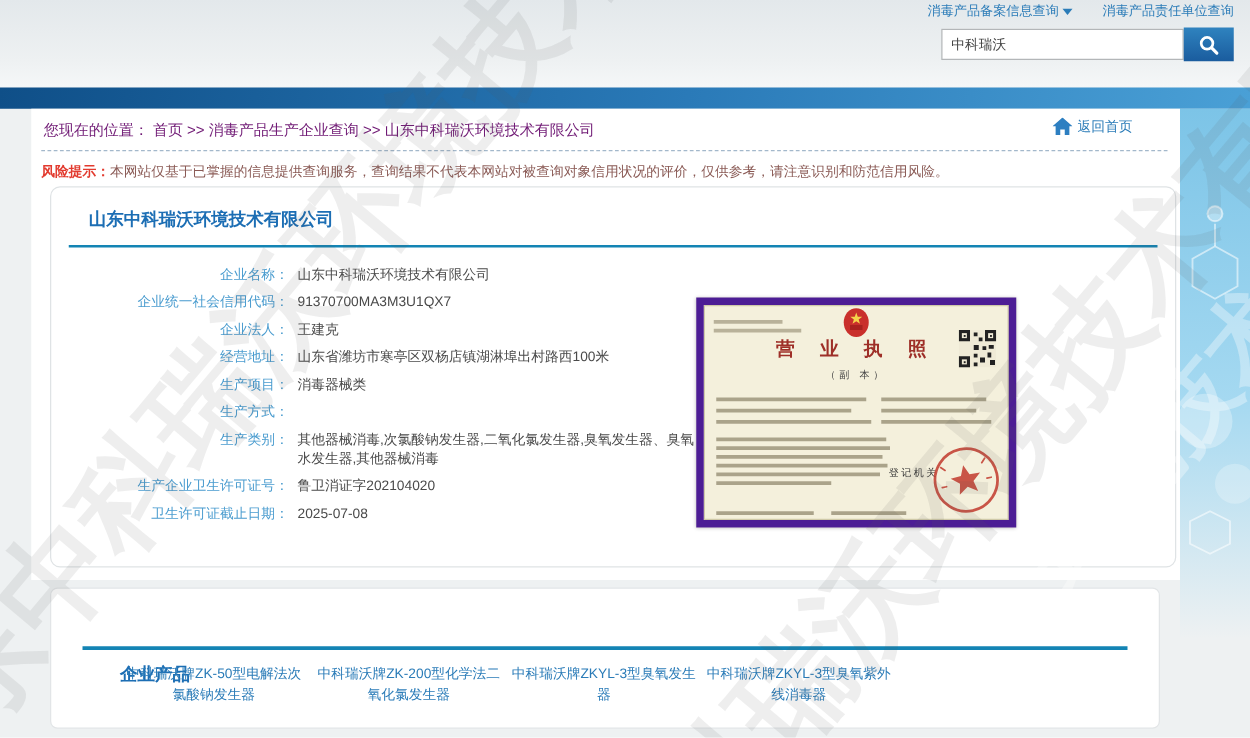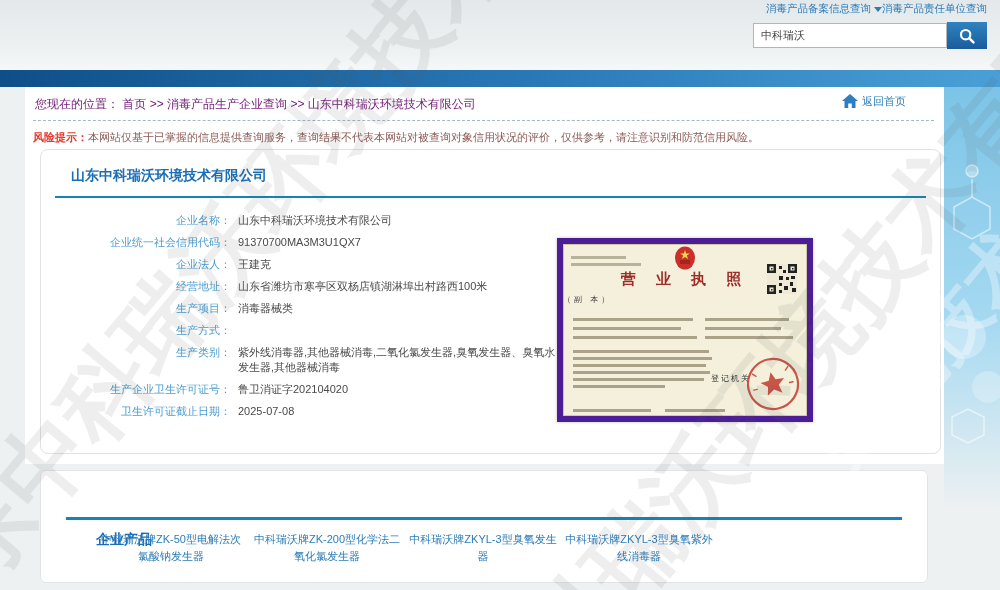--- a/index.html
+++ b/index.html
@@ -5,21 +5,21 @@
   * { box-sizing: border-box; margin: 0; padding: 0; }
   html, body { width: 1000px; height: 590px; overflow: hidden; }
   body { font-family: "Liberation Sans", "DejaVu Sans", sans-serif; background: #eef1f2; position: relative; }
   #page { position: absolute; width: 1000px; height: 590px; background: #eef1f2; }
 
   
   .header { position: absolute; left: 0; top: 0; width: 1000px; height: 70px;
             background: linear-gradient(180deg, #e3e8eb 0%, #eef1f2 70%, #f5f7f8 100%); }
   .site-title { position: absolute; left: 8px; top: 14px; font-size: 24px; font-weight: bold;
                 color: #1c6eb4; letter-spacing: 1px; }
-  .nav-links { position: absolute; top: 2px; right: 13px; display: flex; gap: 0; align-items: center;
+  .nav-links { position: absolute; top: 2px; right: 13px; display: flex; gap: 24px; align-items: center;
                font-size: 10.5px; color: #2b7cb8; }
   .nav-link { display: flex; align-items: center; gap: 3px; cursor: pointer; }
   .caret { width: 0; height: 0; border-left: 4px solid transparent; border-right: 4px solid transparent;
            border-top: 5px solid #2b7cb8; display: inline-block; }
   .searchbar { position: absolute; top: 22px; right: 13px; display: flex; align-items: center; justify-content: space-between; }
   .search-input { width: 194px; height: 25px; border: 1px solid #b3b6b8; background: #fff;
                   font-size: 11px; color: #444; padding: 0 7px; outline: none; }
   .search-btn { width: 40px; height: 27px; border: none; cursor: pointer; display: flex;
                 align-items: center; justify-content: center;
                 background: linear-gradient(180deg, #2f83bf 0%, #1a5c9e 100%); }
@@ -54,21 +54,21 @@
   .field-label { min-width: 173px; text-align: right; color: #4a9ccf; white-space: nowrap; flex-shrink: 0; }
   .field-value { padding-left: 7px; color: #4a4a4a; max-width: 330px; }
 
   
   .license { position: absolute; left: 516px; top: 88px; width: 256px; height: 184px;
              background: #f4f0dc; border: 6px solid #4c1d95;
              box-shadow: inset 0 0 0 1px #cfc9a8, 0 0 3px rgba(0,0,0,.25); }
   .lic-emblem { position: absolute; left: 50%; top: 2px; transform: translateX(-50%); }
   .lic-title { position: absolute; top: 26px; width: 100%; text-align: center; font-size: 15px;
                font-weight: bold; color: #9e2f28; letter-spacing: 8px; }
-  .lic-sub { position: absolute; top: 50px; width: 100%; font-size: 8px;
+  .lic-sub { position: absolute; top: 50px; width: 100%; text-align: center; font-size: 8px;
              color: #444; letter-spacing: 3px; }
   .lic-qr { position: absolute; right: 10px; top: 20px; }
   .bar { background: #aaa38a; height: 3px; margin-bottom: 6px; }
   .lic-topleft { position: absolute; left: 8px; top: 12px; }
   .lic-topleft .bar { background: #b9b29a; margin-bottom: 4px; }
   .lic-colL { position: absolute; left: 10px; top: 74px; width: 128px; }
   .lic-colR { position: absolute; left: 142px; top: 74px; width: 90px; }
   .lic-range { position: absolute; left: 10px; top: 106px; width: 140px; }
   .lic-range .bar { margin-bottom: 4px; }
   .lic-registrar { position: absolute; left: 148px; bottom: 32px; font-size: 8px; color: #333; letter-spacing: 2px; }
@@ -176,21 +176,21 @@
           <div class="field-row">
             <div class="field-label">生产项目：</div>
             <div class="field-value">消毒器械类</div>
           </div>
           <div class="field-row">
             <div class="field-label">生产方式：</div>
             <div class="field-value"></div>
           </div>
           <div class="field-row">
             <div class="field-label">生产类别：</div>
-            <div class="field-value">紫外线消毒器,其他器械消毒,二氧化氯发生器,臭氧发生器、臭氧水发生器,其他器械消毒</div>
+            <div class="field-value">其他器械消毒,次氯酸钠发生器,二氧化氯发生器,臭氧发生器、臭氧水发生器,其他器械消毒</div>
           </div>
           <div class="field-row">
             <div class="field-label">生产企业卫生许可证号：</div>
             <div class="field-value">鲁卫消证字202104020</div>
           </div>
           <div class="field-row">
             <div class="field-label">卫生许可证截止日期：</div>
             <div class="field-value">2025-07-08</div>
           </div>
         </div>

